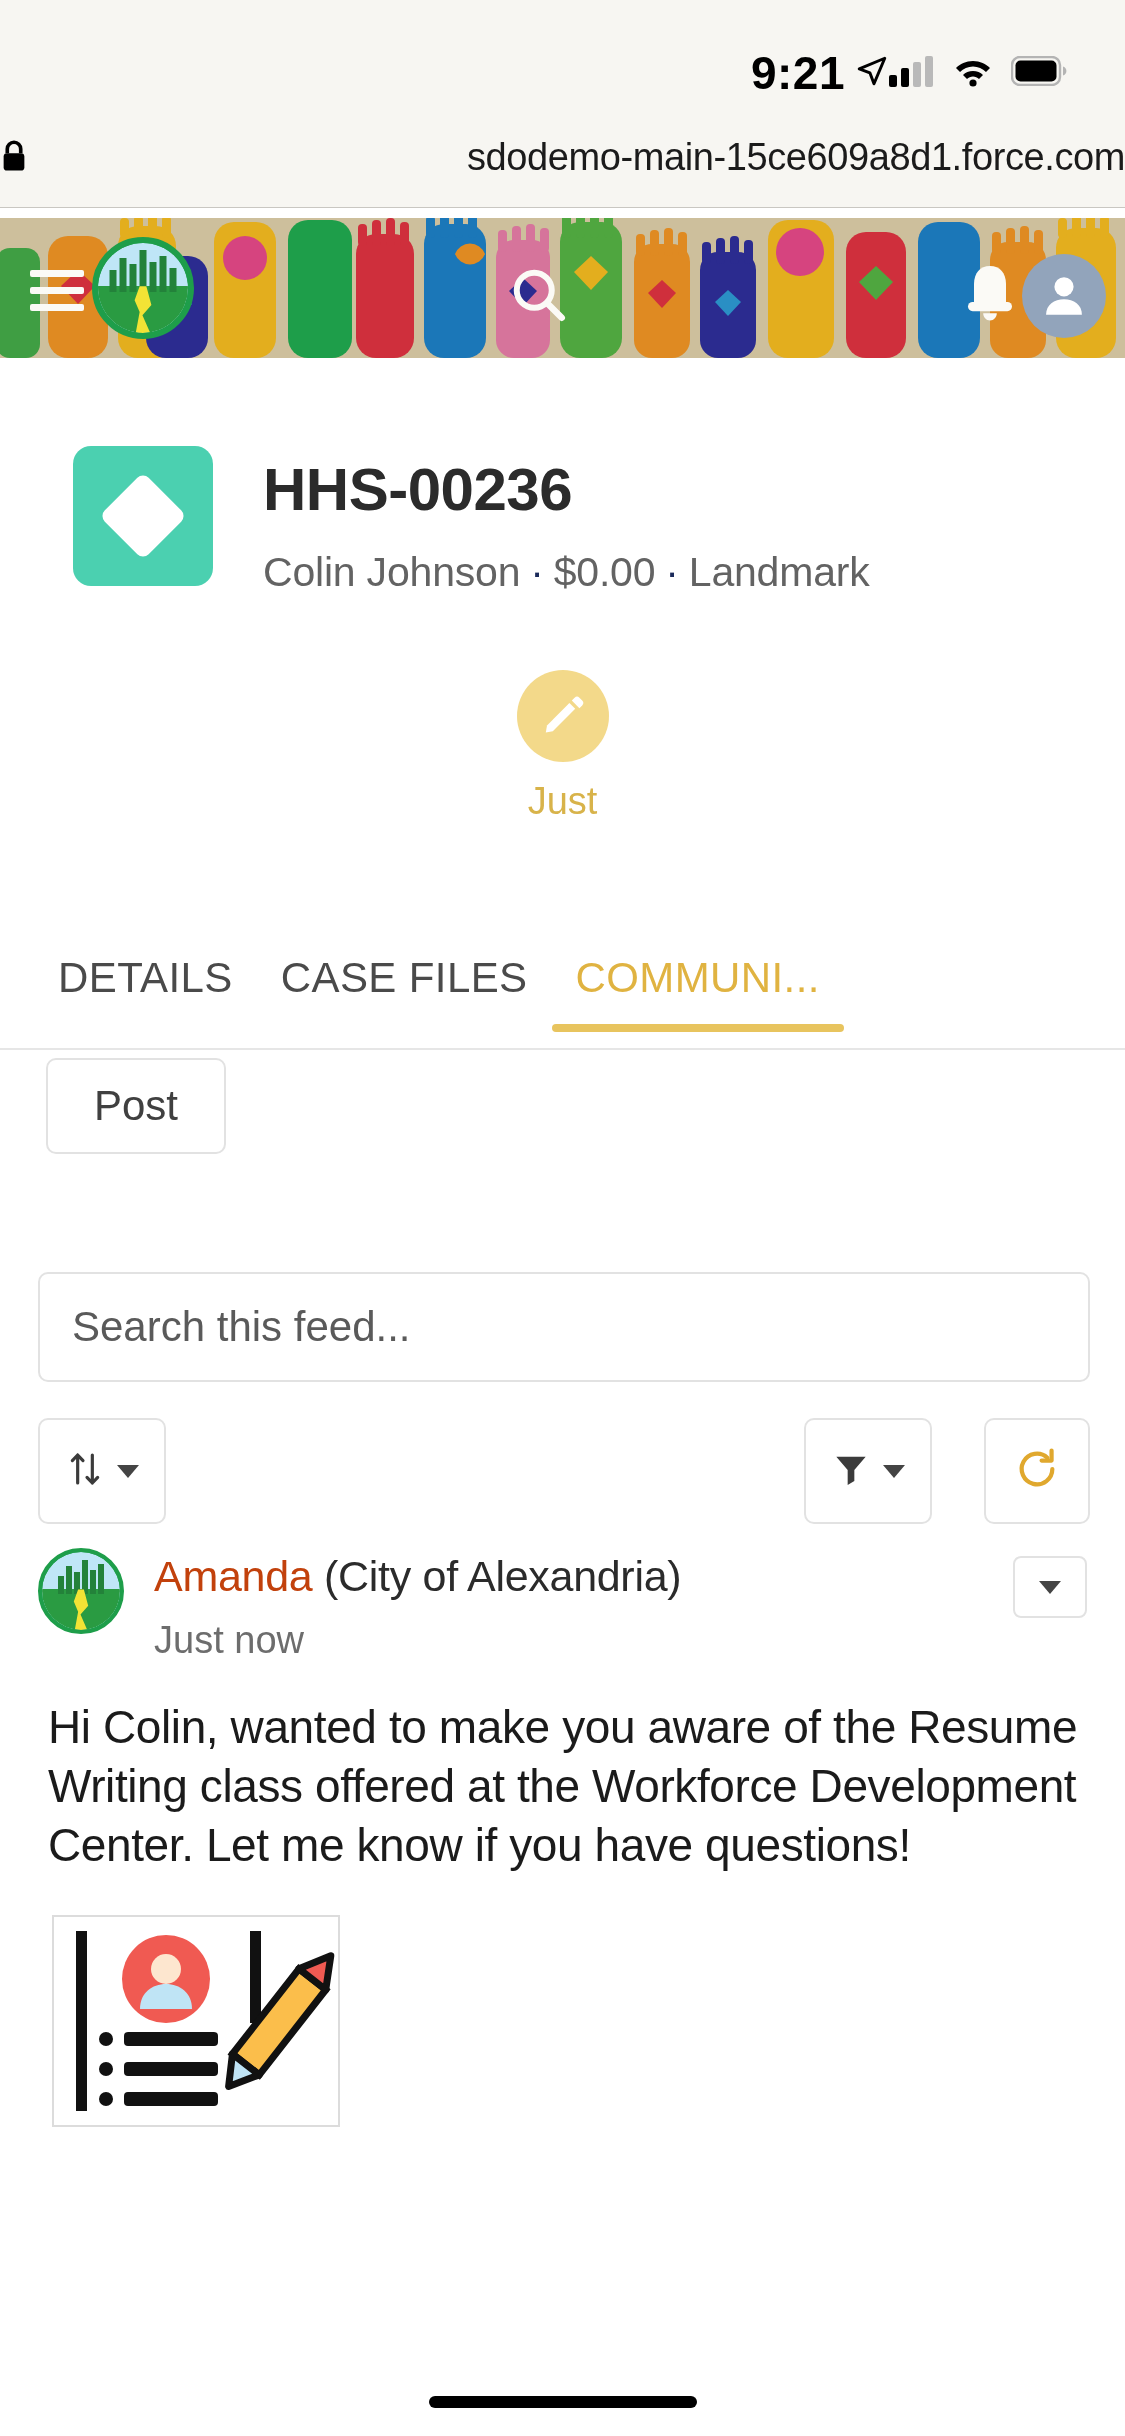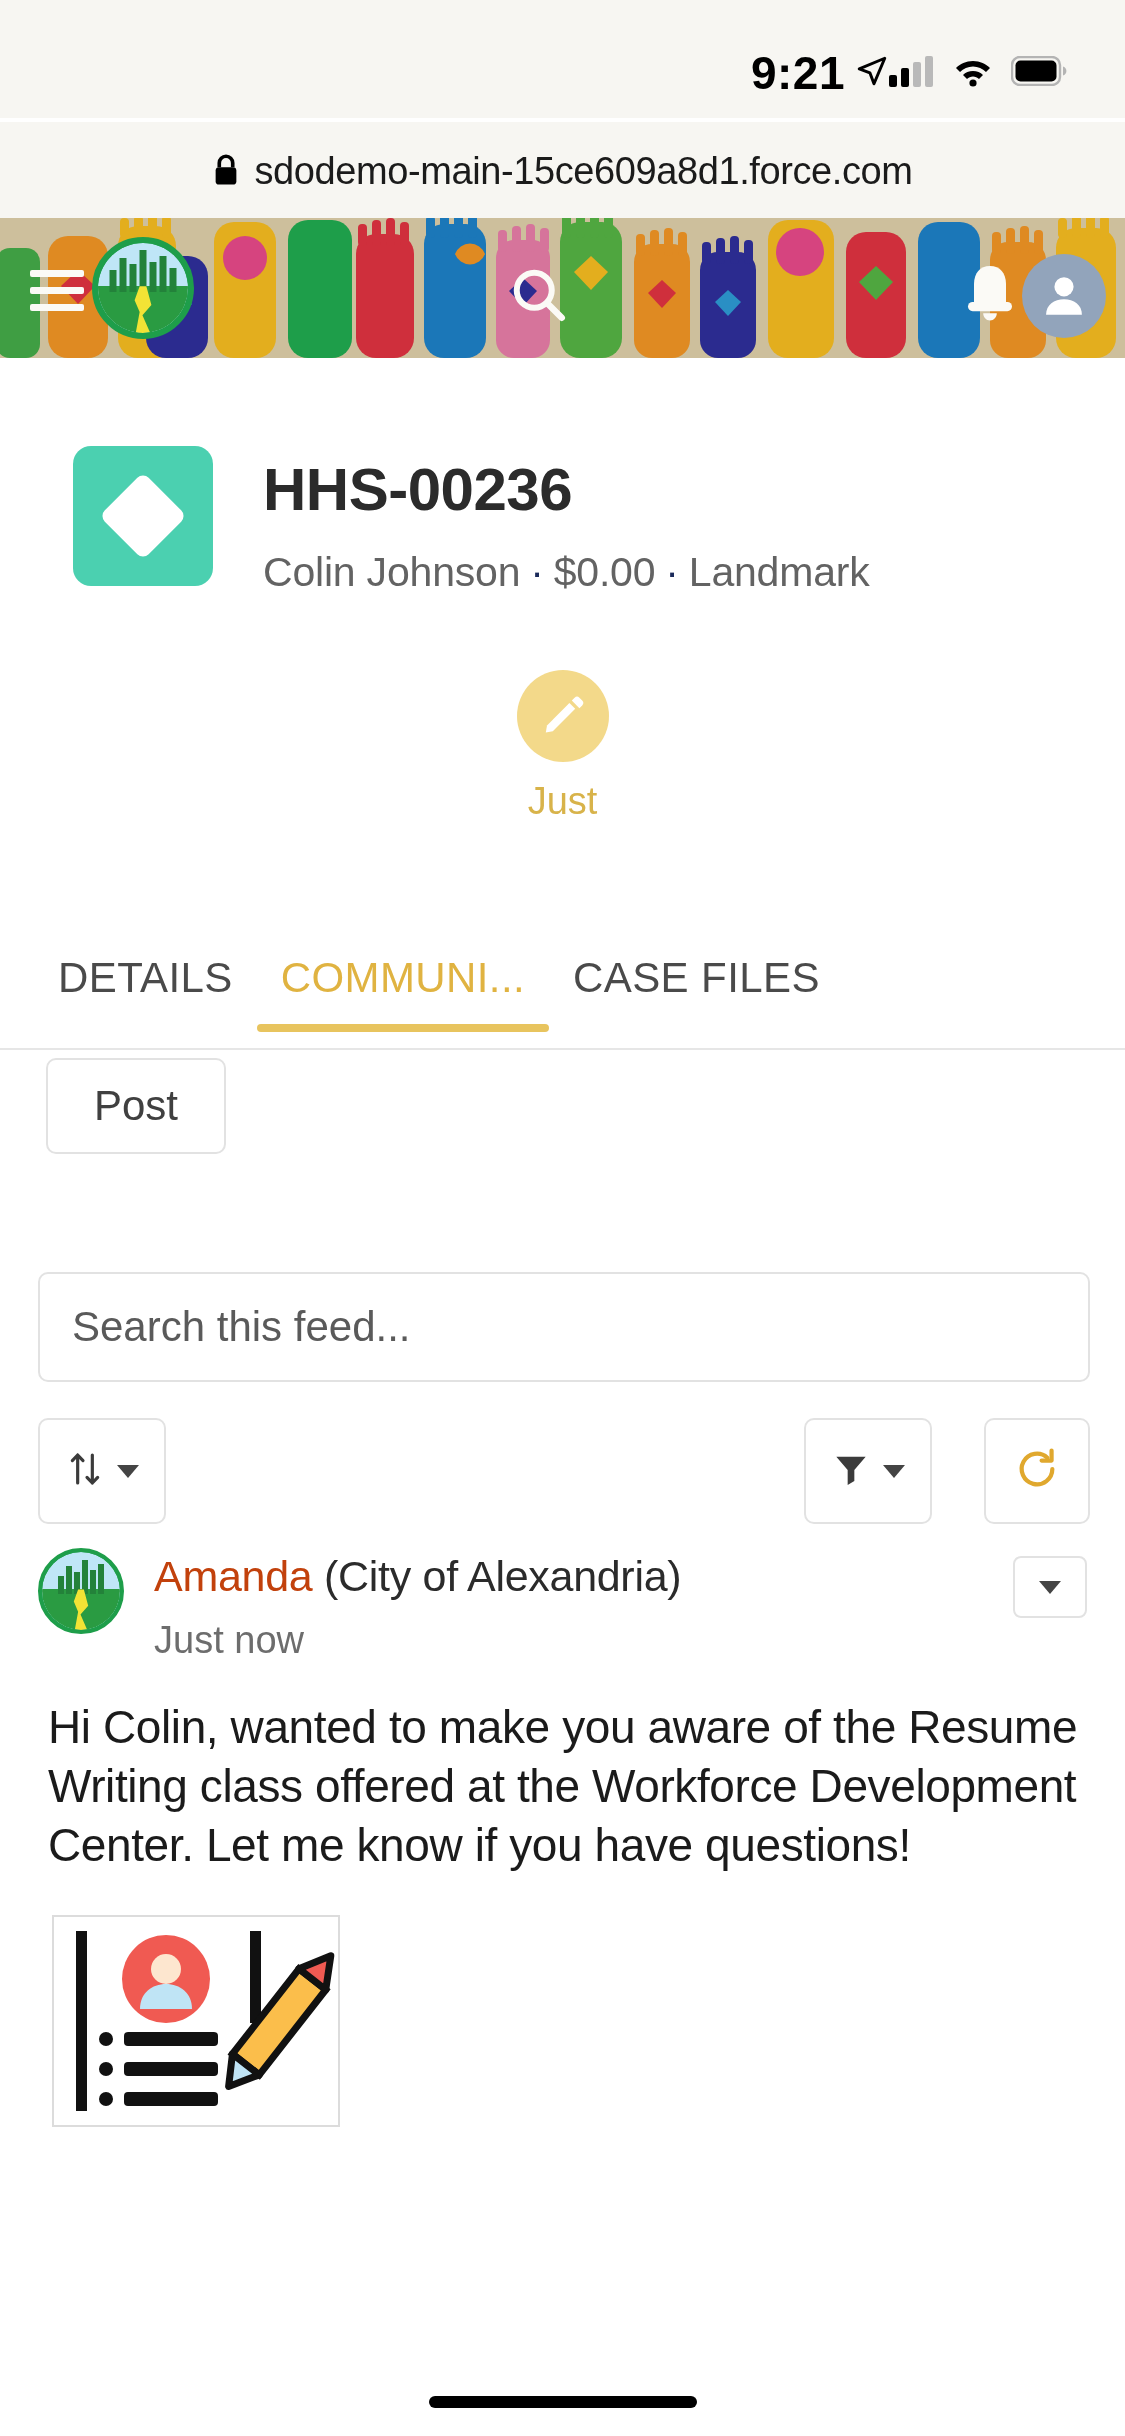--- a/index.html
+++ b/index.html
@@ -17,23 +17,23 @@
     background: #f7f6f2;
     display: flex; align-items: center; justify-content: flex-end;
     padding: 28px 58px 0 58px;
   }
   .sb-left { display: flex; align-items: center; gap: 10px; }
   .sb-time { font-size: 46px; font-weight: 600; color: #000; letter-spacing: 0.5px; }
   .sb-right { display: flex; align-items: center; gap: 16px; }
 
   
   .urlbar {
-    position: absolute; top: 122px; left: 0; width: 1125px; height: 100px;
+    position: absolute; top: 108px; left: 0; width: 1125px; height: 100px;
     background: #f7f6f2;
-    display: flex; align-items: center; justify-content: center; gap: 14px;
+    display: flex; align-items: center; justify-content: space-between; gap: 14px;
     border-bottom: 1px solid #c9c7c2;
   }
   .url-text { font-size: 38px; color: #1b1b1b; letter-spacing: -0.4px; }
 
   
   .banner {
     position: absolute; top: 218px; left: 0; width: 1125px; height: 140px;
     background: #cdbf9c; overflow: hidden;
   }
   .hands-layer { position: absolute; inset: 0; }
@@ -392,22 +392,22 @@
           <path d="M4 17.2 15.2 6l2.9 2.9L6.9 20.1 3.4 20.7z" fill="#ffffff"></path>
           <path d="M16.4 4.8 17.8 3.4a1.7 1.7 0 0 1 2.4 0l1.4 1.4a1.7 1.7 0 0 1 0 2.4l-1.4 1.4z" fill="#ffffff"></path>
         </svg>
       </span>
     </button>
     <div class="edit-label">Just</div>
   </div>
 
   <div class="tabs">
     <button class="tab">DETAILS</button>
+    <button class="tab">CASE FILES</button>
     <button class="tab active">COMMUNI...</button>
-    <button class="tab">CASE FILES</button>
   </div>
   <div class="tab-divider"></div>
 
   <div class="post-wrap">
     <button class="post-btn">Post</button>
   </div>
 
   <input class="feed-search" placeholder="Search this feed..." style="">
 
   <div class="feed-tools">

